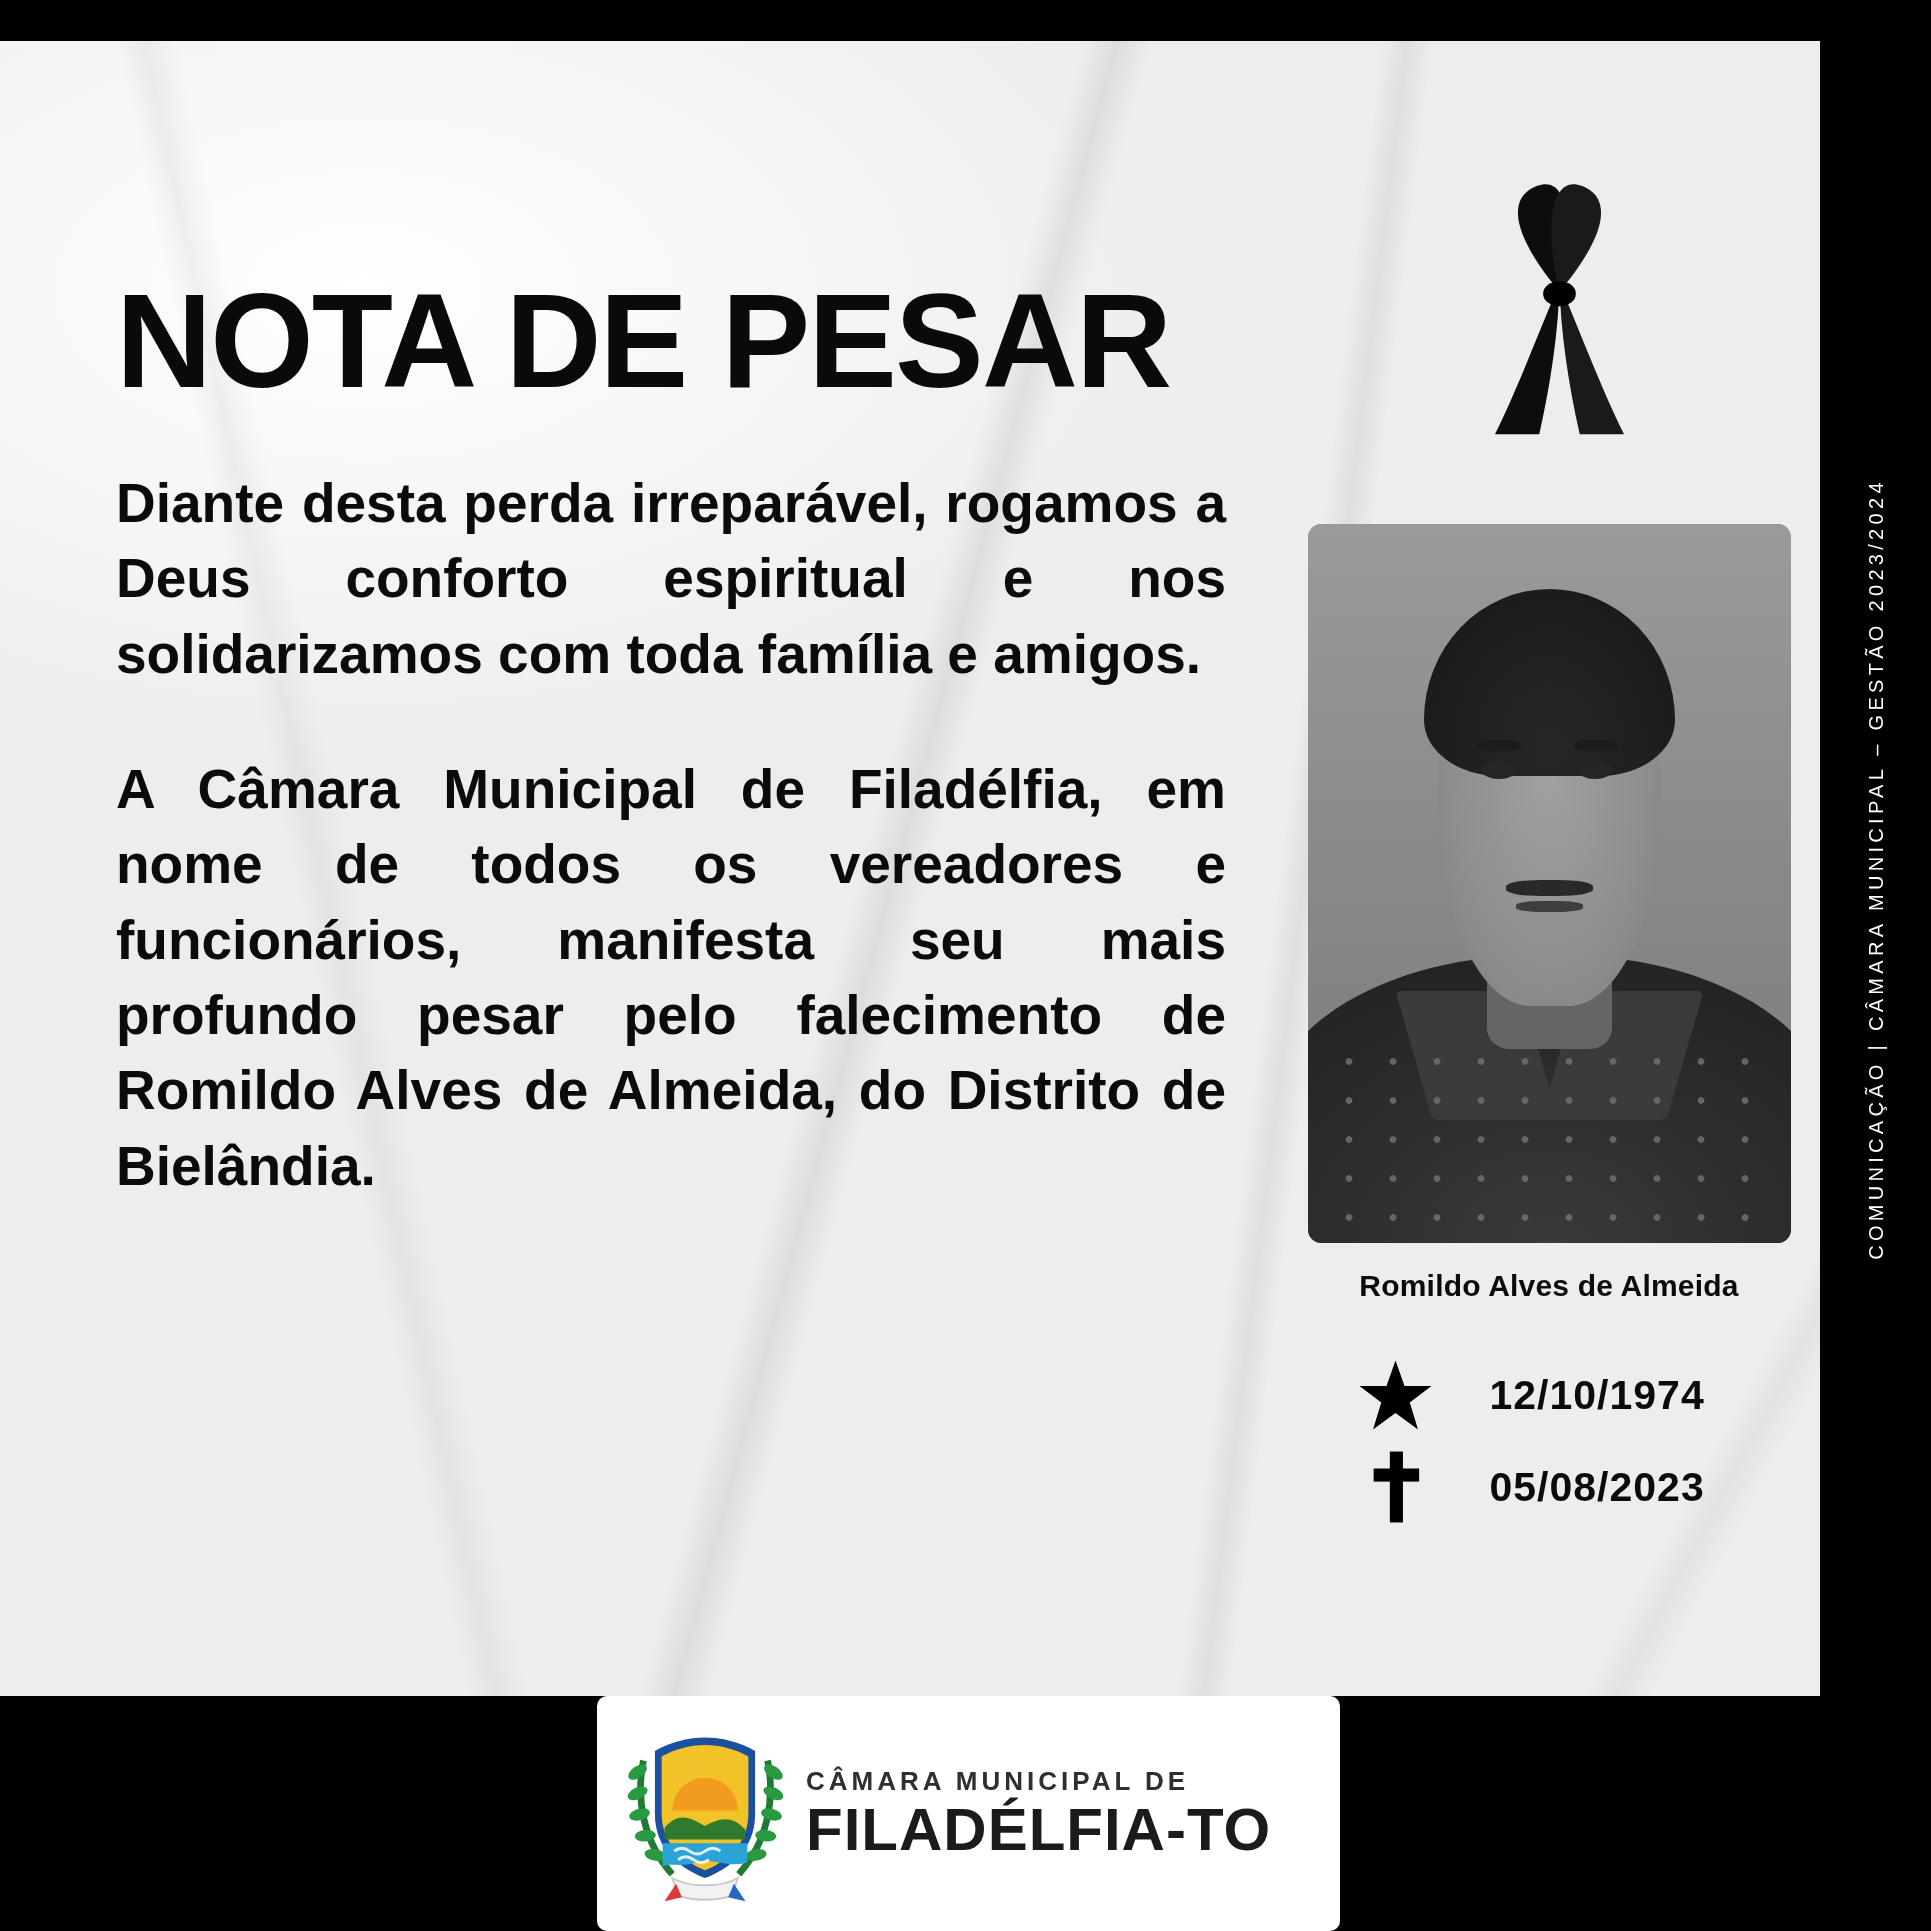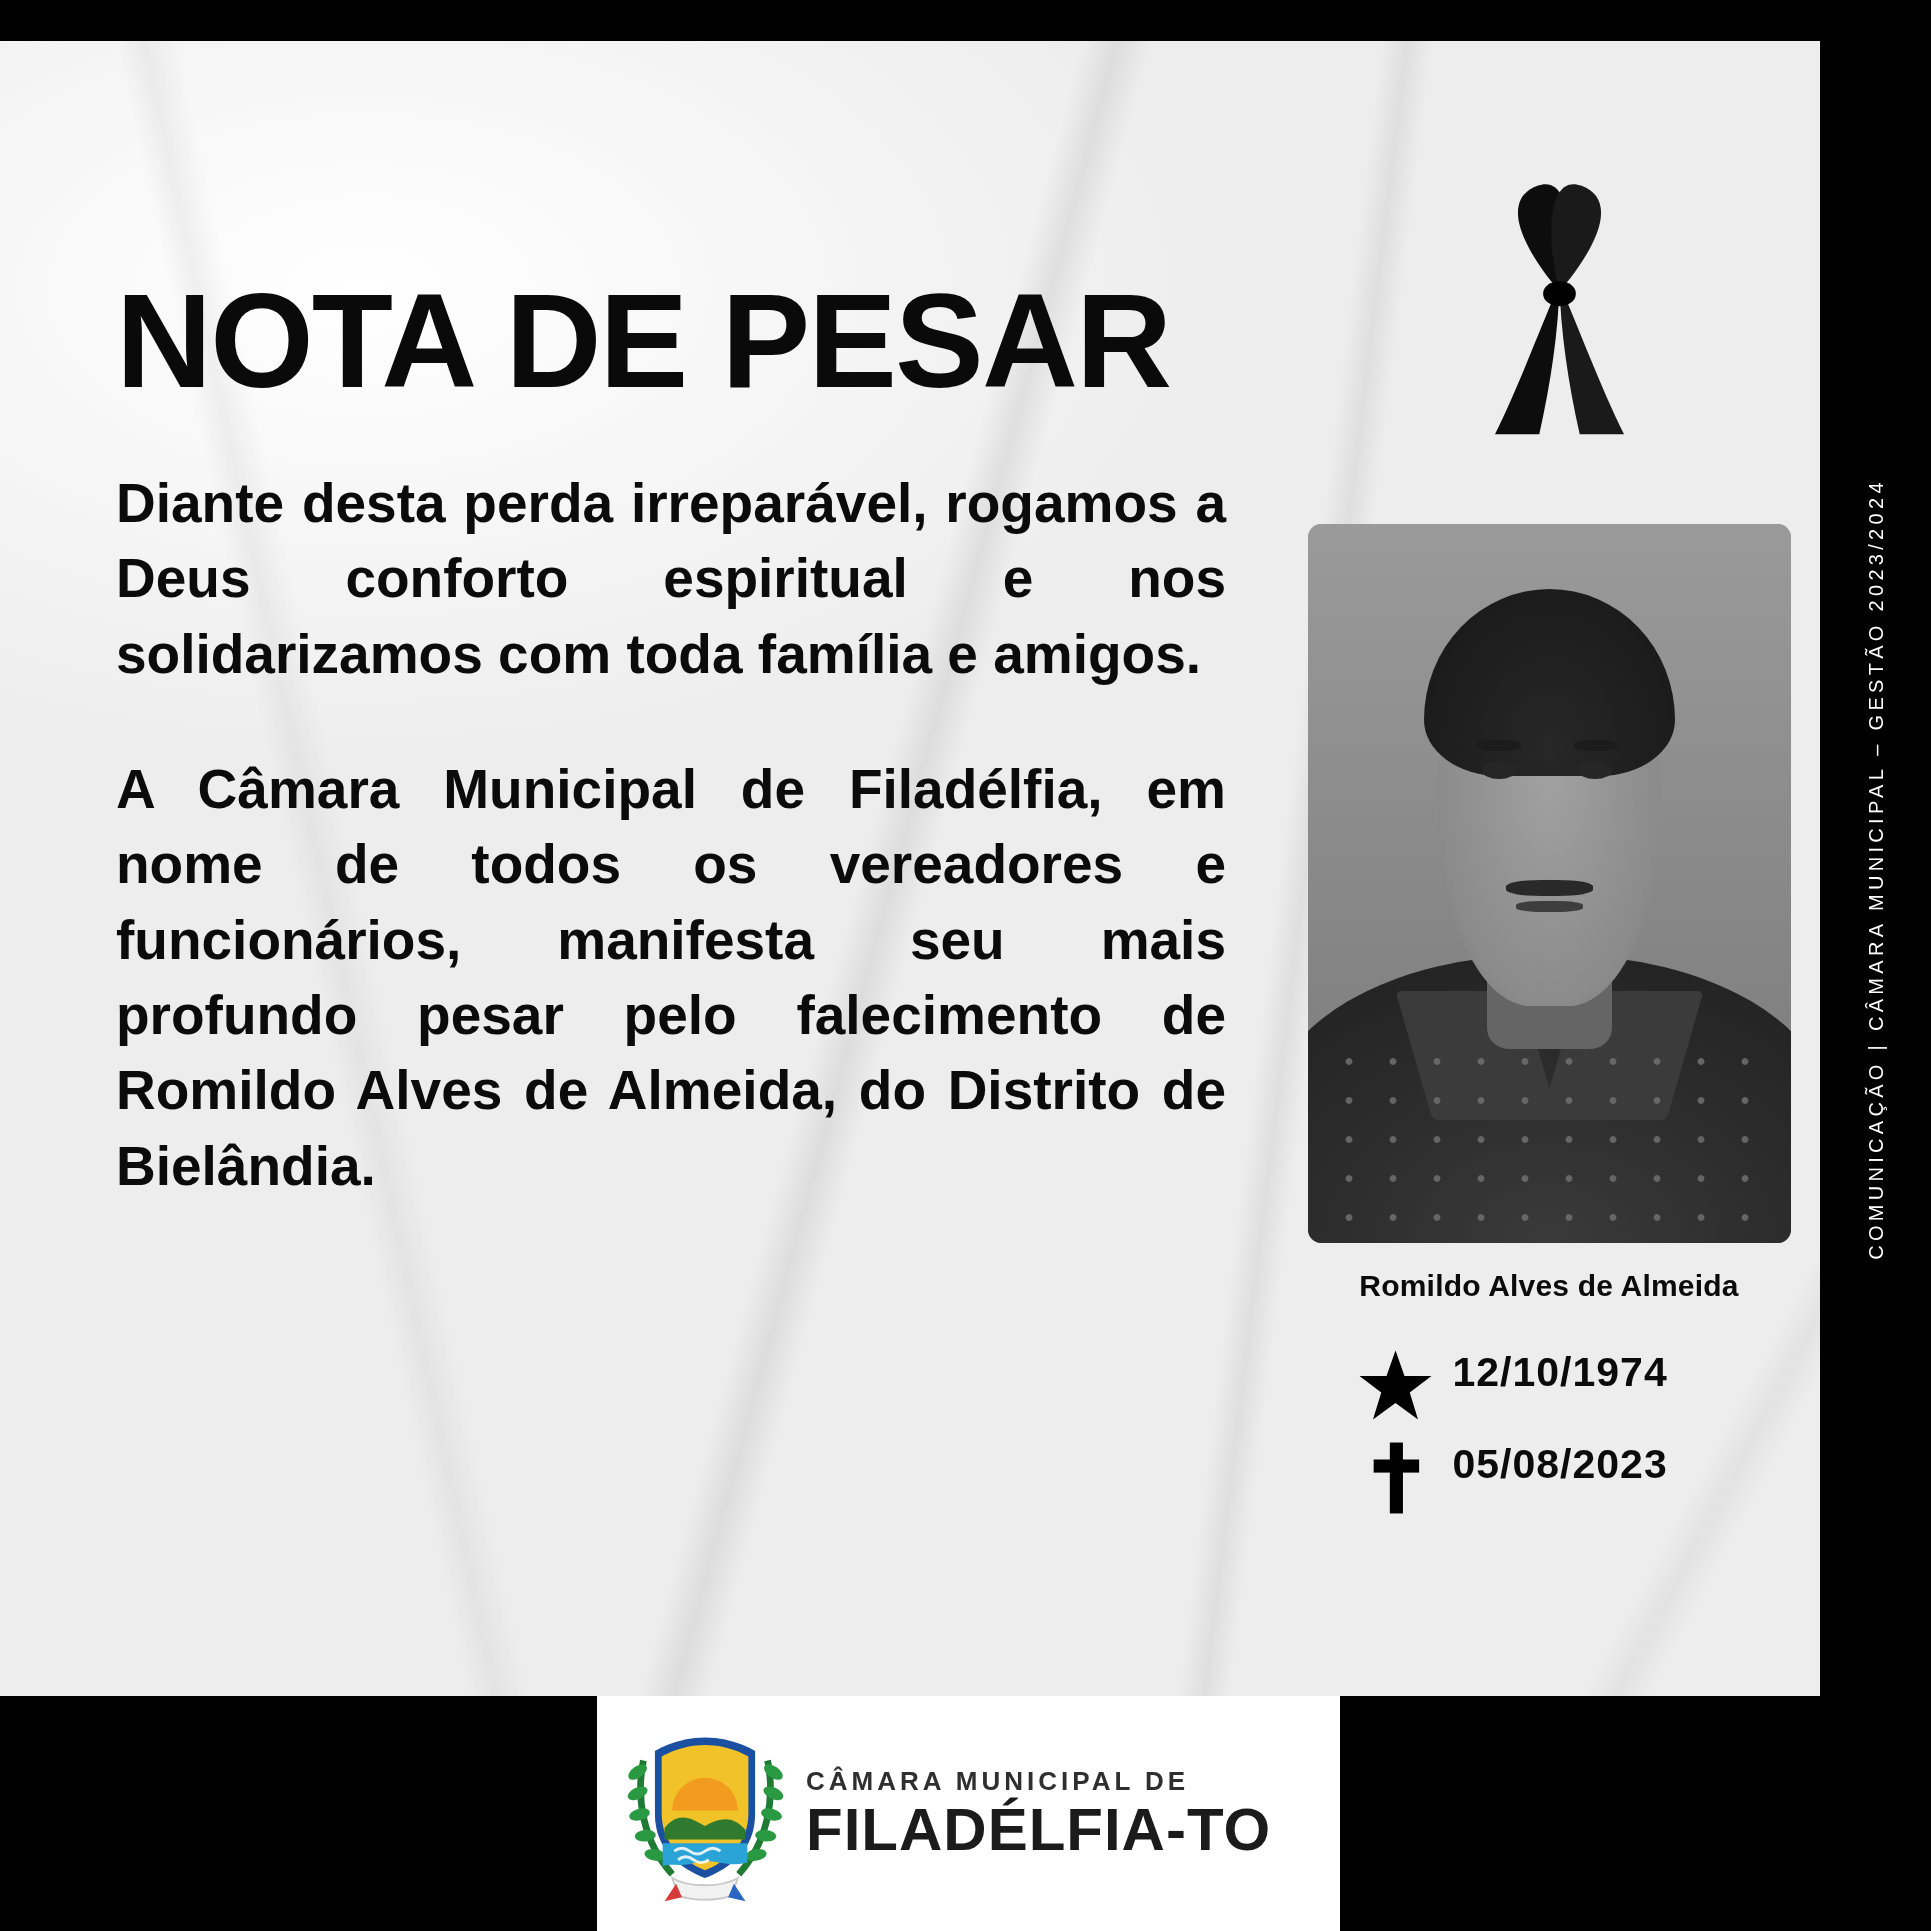--- a/index.html
+++ b/index.html
@@ -187,22 +187,23 @@
     letter-spacing: 0.2px;
   }
 
   .dates {
     position: absolute;
     top: 1308px;
     left: 1352px;
   }
   .date-row {
     display: flex;
-    align-items: flex-start;
+    align-items: center;
     height: 92px;
+    gap: 37px;
   }
   .date-icon {
     width: 87px;
     display: flex;
     justify-content: center;
     align-items: center;
     color: #000;
   }
   .date-text {
     font-size: 41px;
@@ -224,20 +225,21 @@
     position: absolute;
     bottom: 0;
     left: 597px;
     width: 743px;
     height: 235px;
     background: #fff;
     display: flex;
     align-items: center;
     padding-left: 29px;
     box-sizing: border-box;
+    border-radius: 10px;
   }
   .crest { width: 159px; height: 183px; flex: 0 0 auto; }
   .logo-text { margin-left: 21px; }
   .logo-line1 {
     font-size: 26px;
     font-weight: 700;
     letter-spacing: 4px;
     color: #2f2f2f;
   }
   .logo-line2 {

